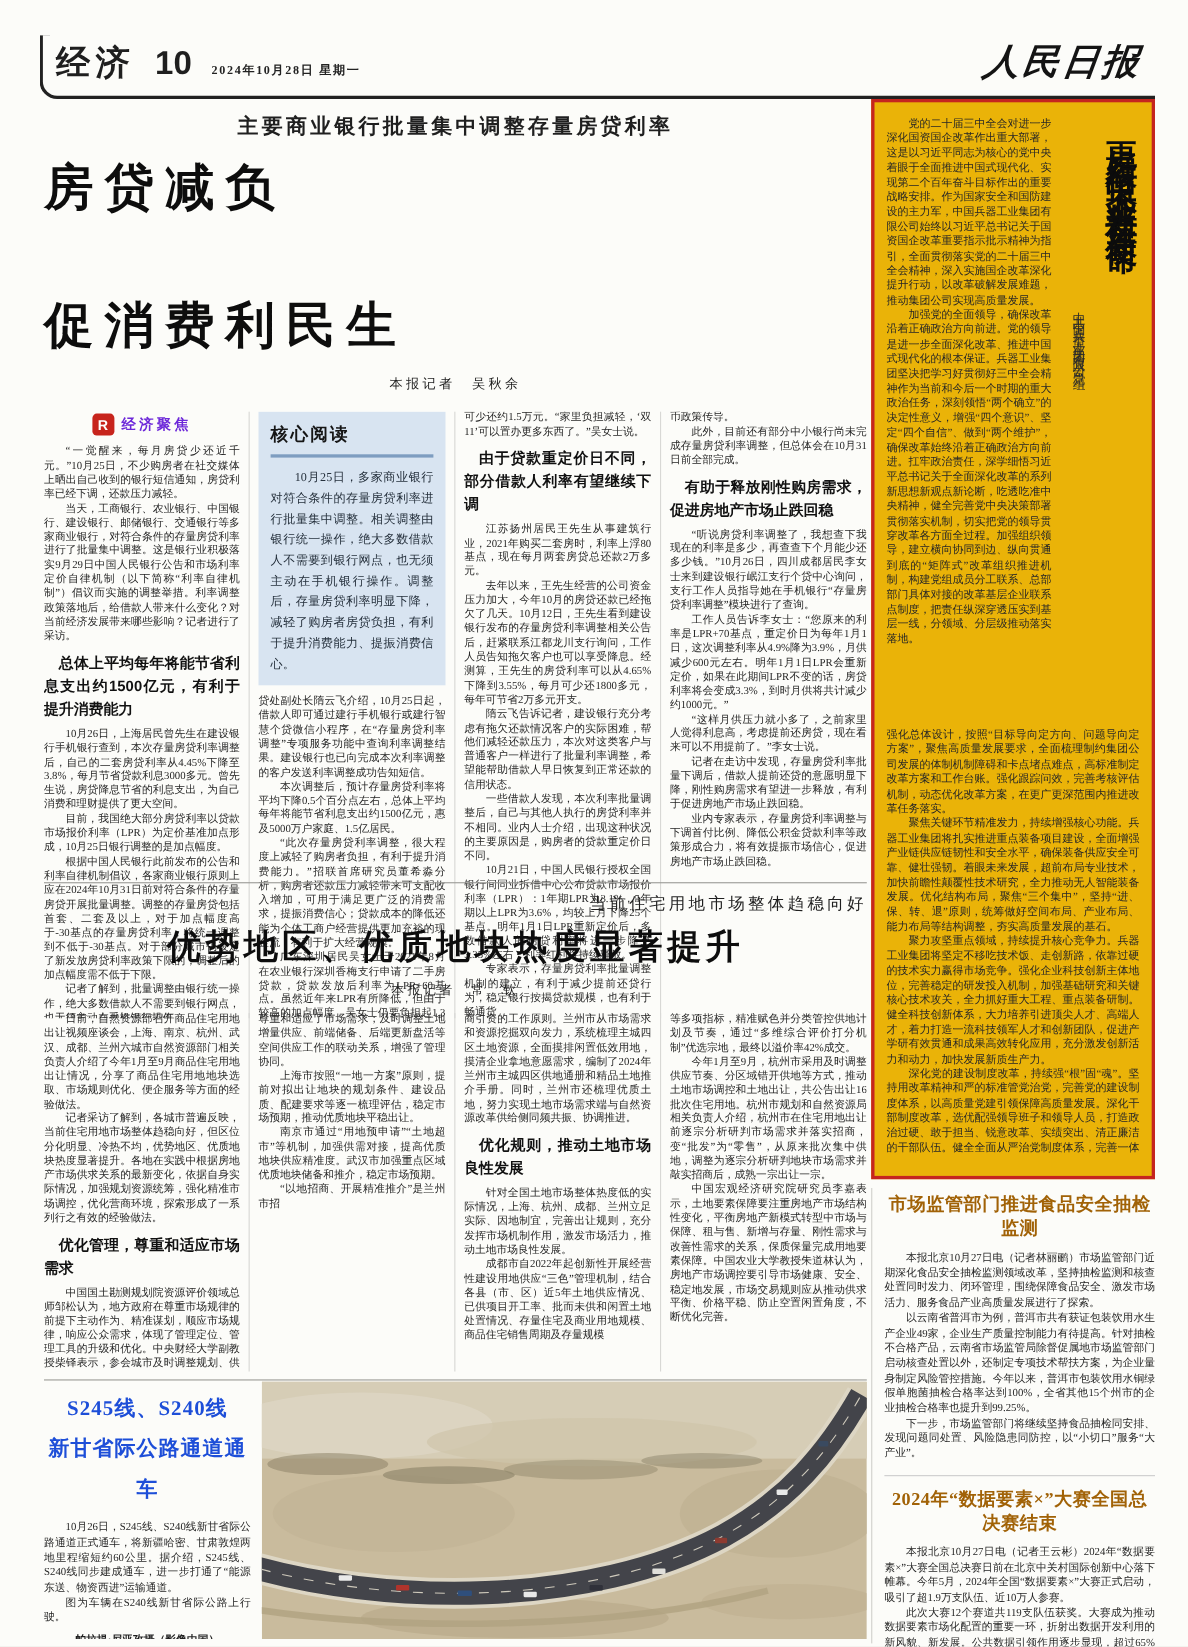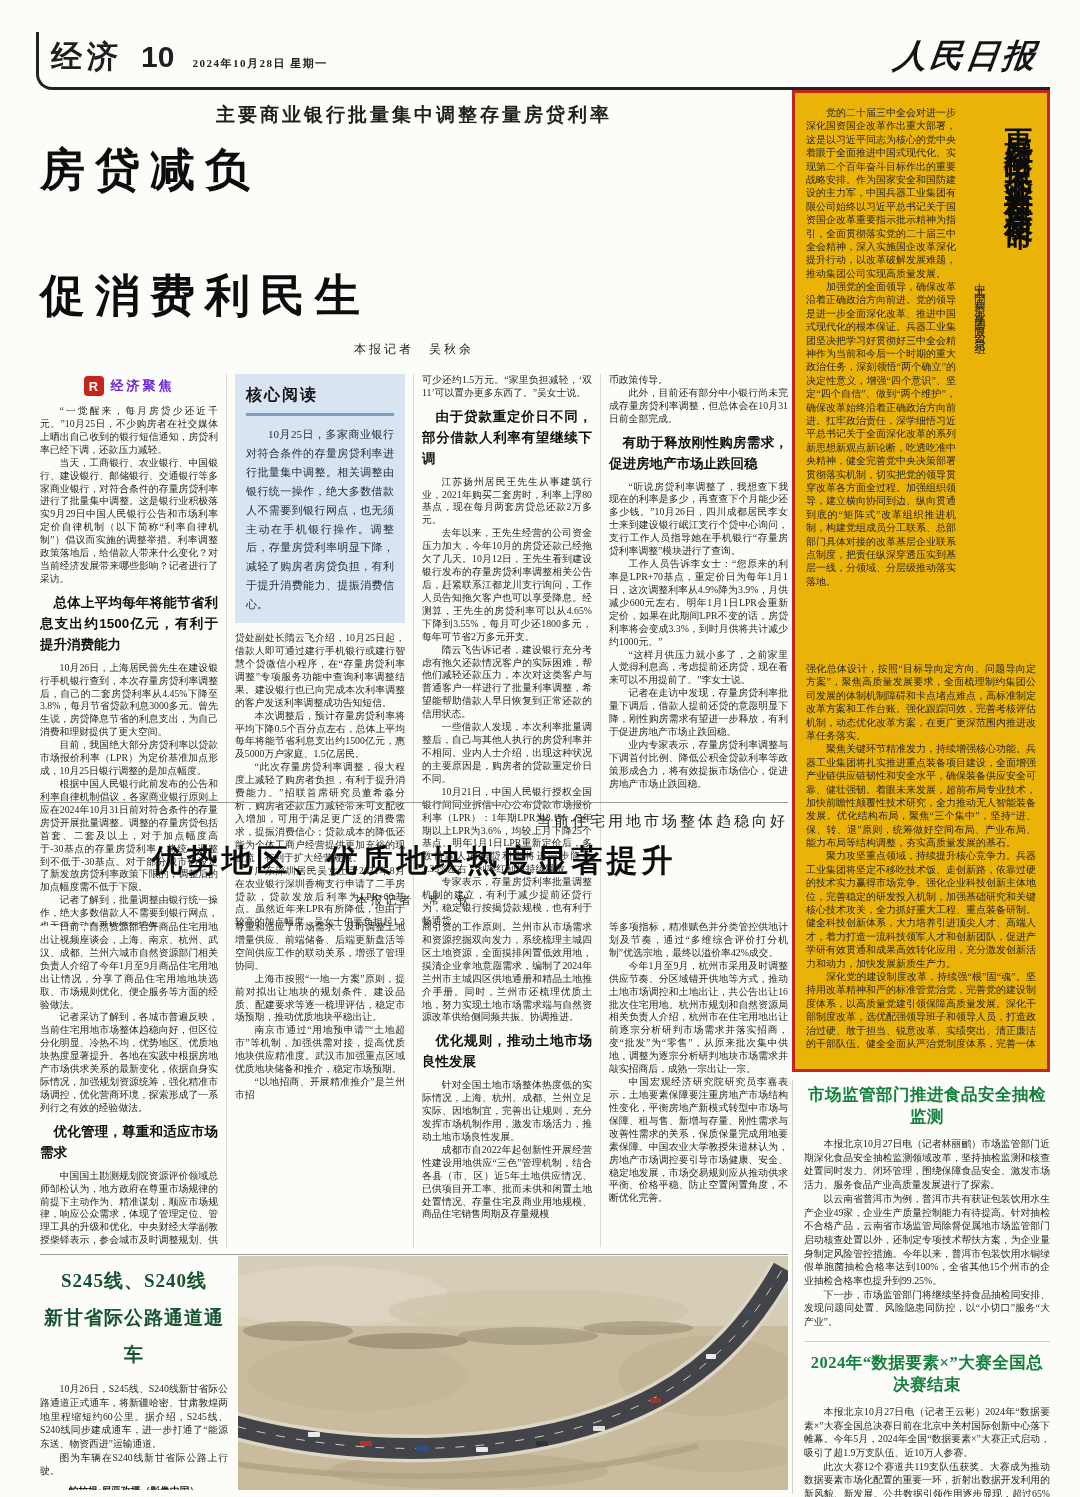--- a/index.html
+++ b/index.html
@@ -51,30 +51,30 @@
   
   .hrule{position:absolute;left:40px;width:748px;border-top:1px solid #9a9a96;}
   
   .land{position:absolute;left:40px;top:812px;width:748px;height:438px;}
   .land-kicker{text-align:right;font-size:15px;letter-spacing:3px;}
   .land-headline{text-align:center;font-size:31px;font-weight:700;letter-spacing:4px;margin-top:9px;color:#0d0d0d;}
   .land-byline{text-align:center;font-size:11.5px;margin-top:11px;letter-spacing:3px;}
   .land .cols{height:326px;margin-top:13px;}
   
   .roadbox{position:absolute;left:40px;top:1262px;width:188px;height:228px;overflow:hidden;}
-  .road-title{font-size:19px;font-weight:900;text-align:center;line-height:1.95;letter-spacing:1px;color:#14532d;}
+  .road-title{font-size:19px;font-weight:900;text-align:center;line-height:1.95;letter-spacing:1px;color:#1d4ed8;}
   .road-body{margin-top:9px;}
   .road-body p{font-size:9.8px;line-height:1.4;}
   .road-credit{text-align:center;font-size:9.8px;margin-top:7px;font-weight:700;}
   .photo{position:absolute;left:238px;top:1256px;width:550px;height:234px;}
   .photo svg{display:block;}
   
   .rail{position:absolute;left:792px;top:1080px;width:258px;height:414px;border-left:1px solid #cfcfcb;
     padding-left:11px;box-sizing:border-box;}
-  .rail-headline{font-size:16.5px;font-weight:900;text-align:center;letter-spacing:0.5px;margin:4px 0 9px;color:#15803d;}
+  .rail-headline{font-size:16.5px;font-weight:900;text-align:center;letter-spacing:0.5px;margin:4px 0 9px;color:#a16207;}
   .rail .flow p{font-size:9.8px;line-height:1.4;}
   .rail-sep{border-top:1px solid #cccccc;margin:12px 0 10px;}
 </style>
 </head>
 <body>
 
 <div class="page">
 
   <header class="masthead">
     <div class="mast-left">

